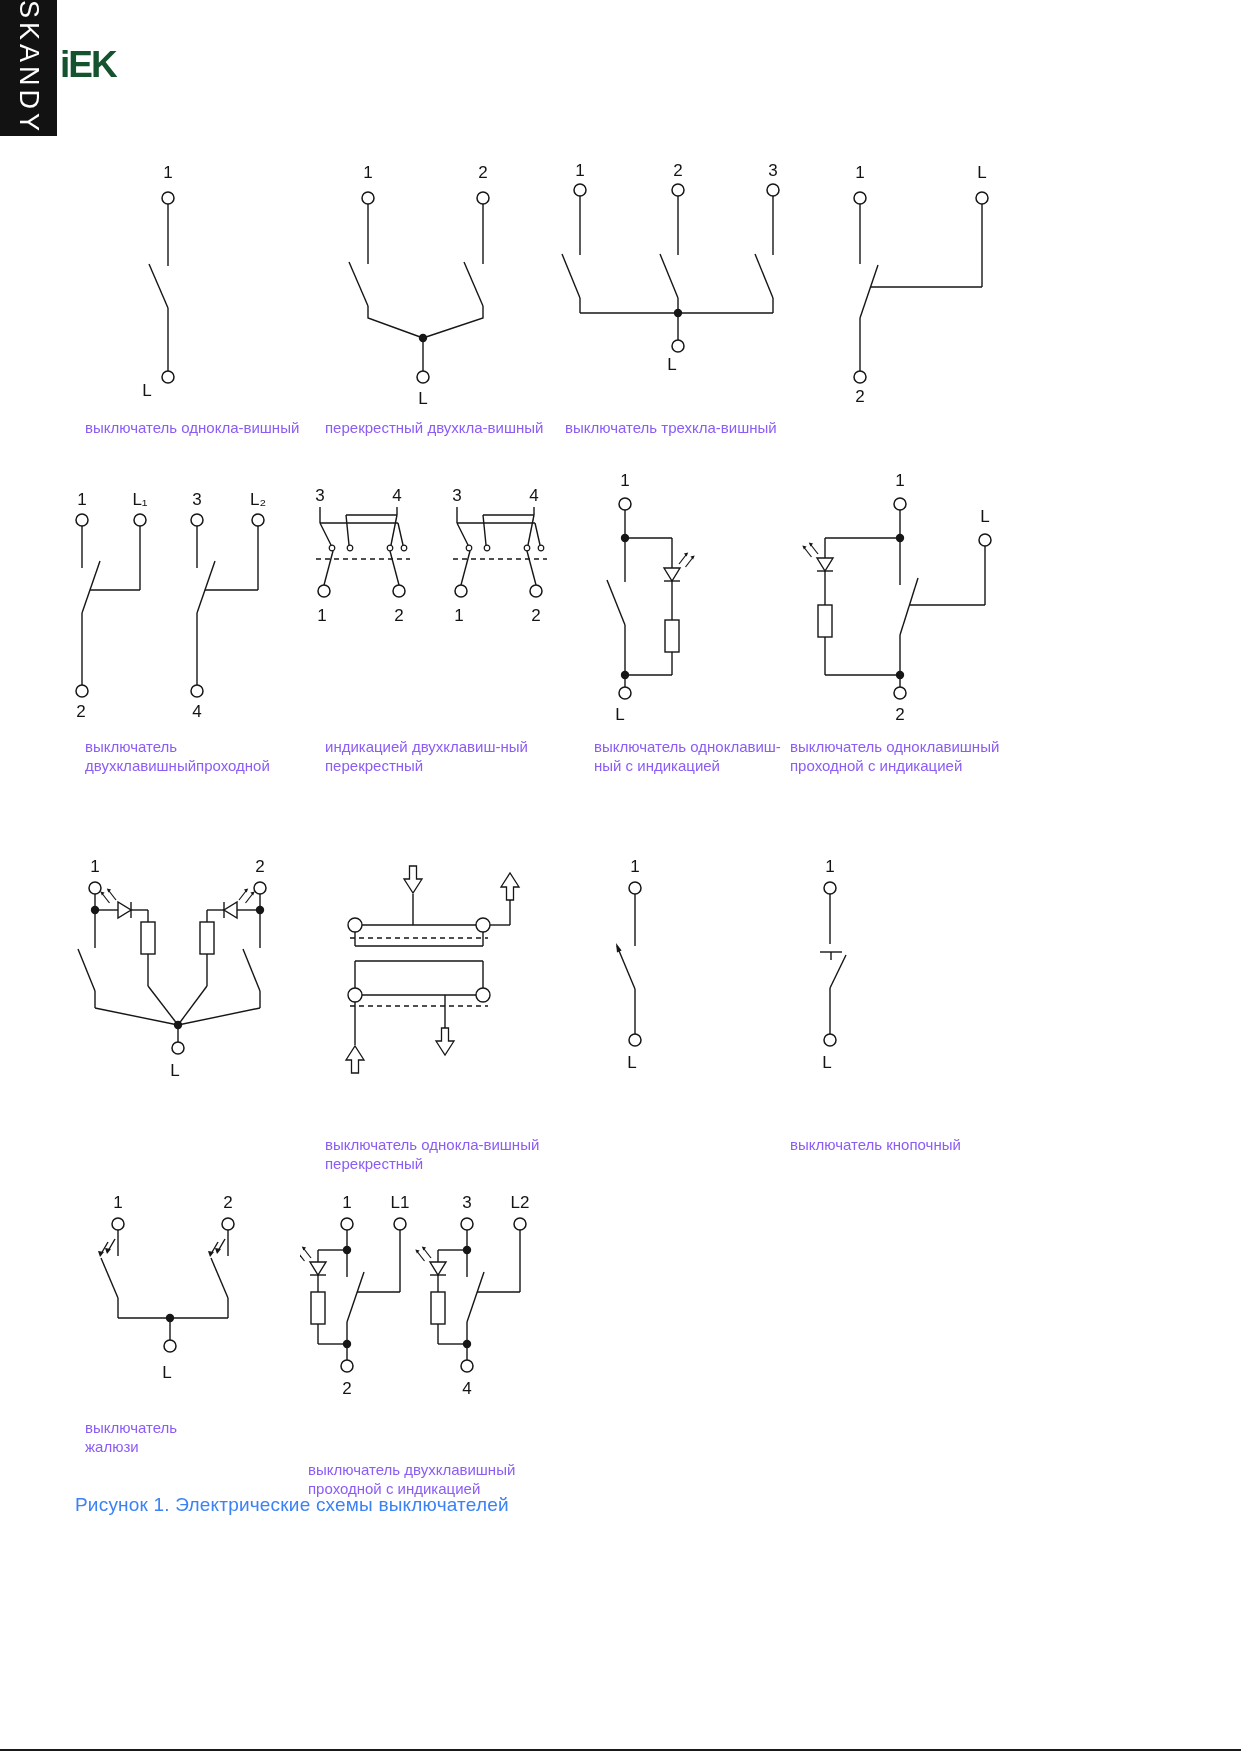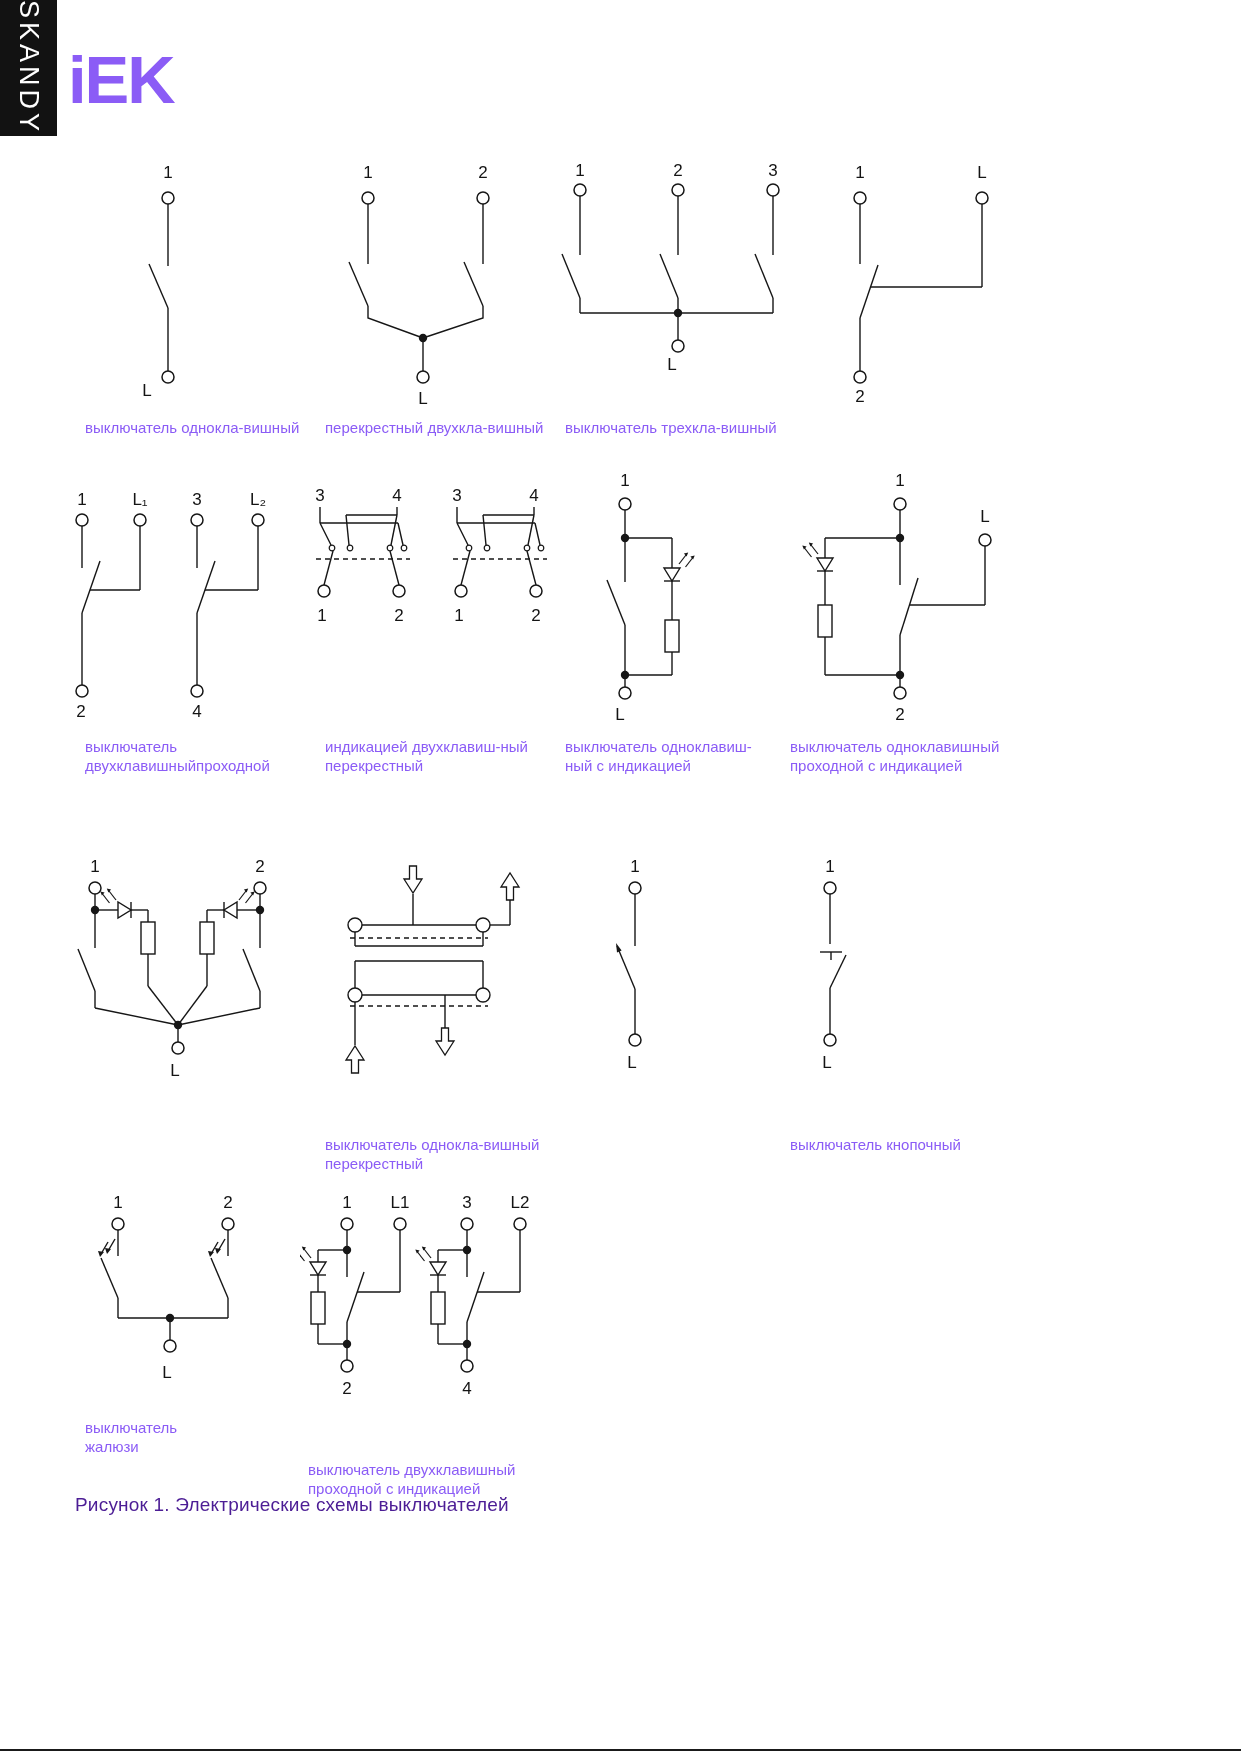--- a/index.html
+++ b/index.html
@@ -12,23 +12,23 @@
   }
   .abs { position:absolute; }
   #brand-bar {
     left:0; top:0; width:57px; height:136px; background:#121212;
     display:flex; align-items:center; justify-content:center;
   }
   #brand-bar .vtext {
     writing-mode:vertical-rl; color:#ffffff; font-size:27px;
     letter-spacing:4px; font-weight:500;
   }
-  #logo { left:68px; top:46px; font-size:67px; font-weight:900; letter-spacing:-2px; line-height:1; color:#8b5cf6; }
+  #logo { left:60px; top:46px; font-size:37px; font-weight:900; letter-spacing:-2px; line-height:1; color:#14532d; }
   .caption { font-size:15px; line-height:19px; color:#8b5cf6; }
-  .figcap { font-size:19px; color:#4c1d95; letter-spacing:0.2px; }
+  .figcap { font-size:19px; color:#3b82f6; letter-spacing:0.2px; }
   svg.circ line, svg.circ polyline { stroke:#161616; stroke-width:1.4; fill:none; }
   svg.circ text {
     fill:#141414; font-size:17px; text-anchor:middle; stroke:none;
     font-family:"Liberation Sans","DejaVu Sans",sans-serif;
   }
   .dash { stroke-dasharray:5 4; }
 </style>
 </head>
 <body>
 
@@ -312,21 +312,21 @@
   </div>
 
   <div class="abs caption" style="left:85px;top:737px;width:240px">
     <div>выключатель</div>
     <div>двухклавишныйпроходной</div>
   </div>
   <div class="abs caption" style="left:325px;top:737px;width:235px">
     <div>индикацией двухклавиш-ный</div>
     <div>перекрестный</div>
   </div>
-  <div class="abs caption" style="left:565px;top:737px;width:235px">
+  <div class="abs caption" style="left:594px;top:737px;width:235px">
     <div>выключатель одноклавиш-</div>
     <div>ный с индикацией</div>
   </div>
   <div class="abs caption" style="left:790px;top:737px;width:250px">
     <div>выключатель одноклавишный</div>
     <div>проходной с индикацией</div>
   </div>
 
   <div class="abs" style="left:70px;top:856px">
     <svg class="circ" width="240" height="250">

